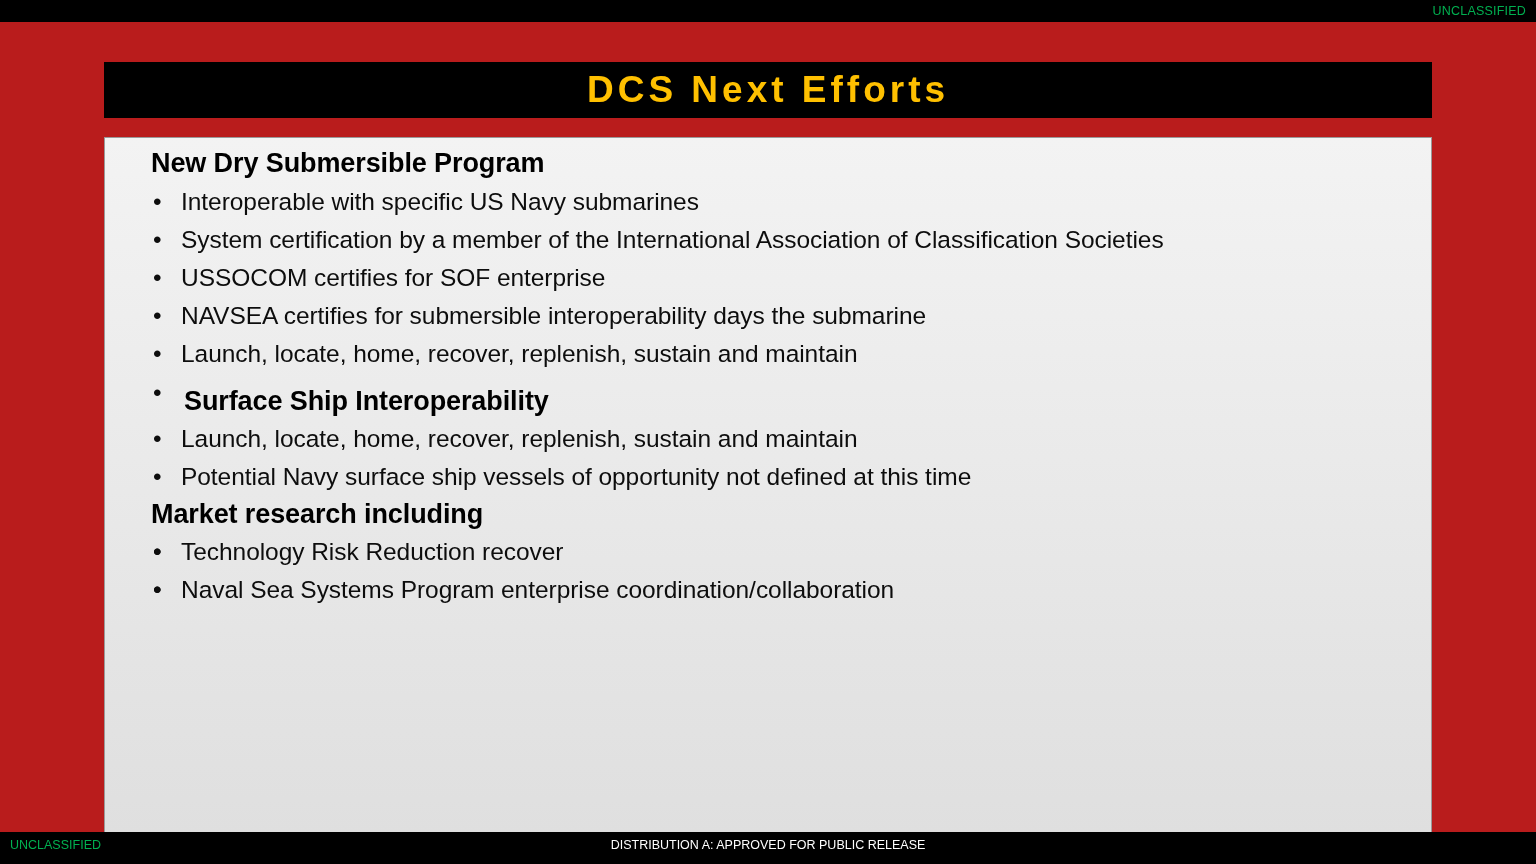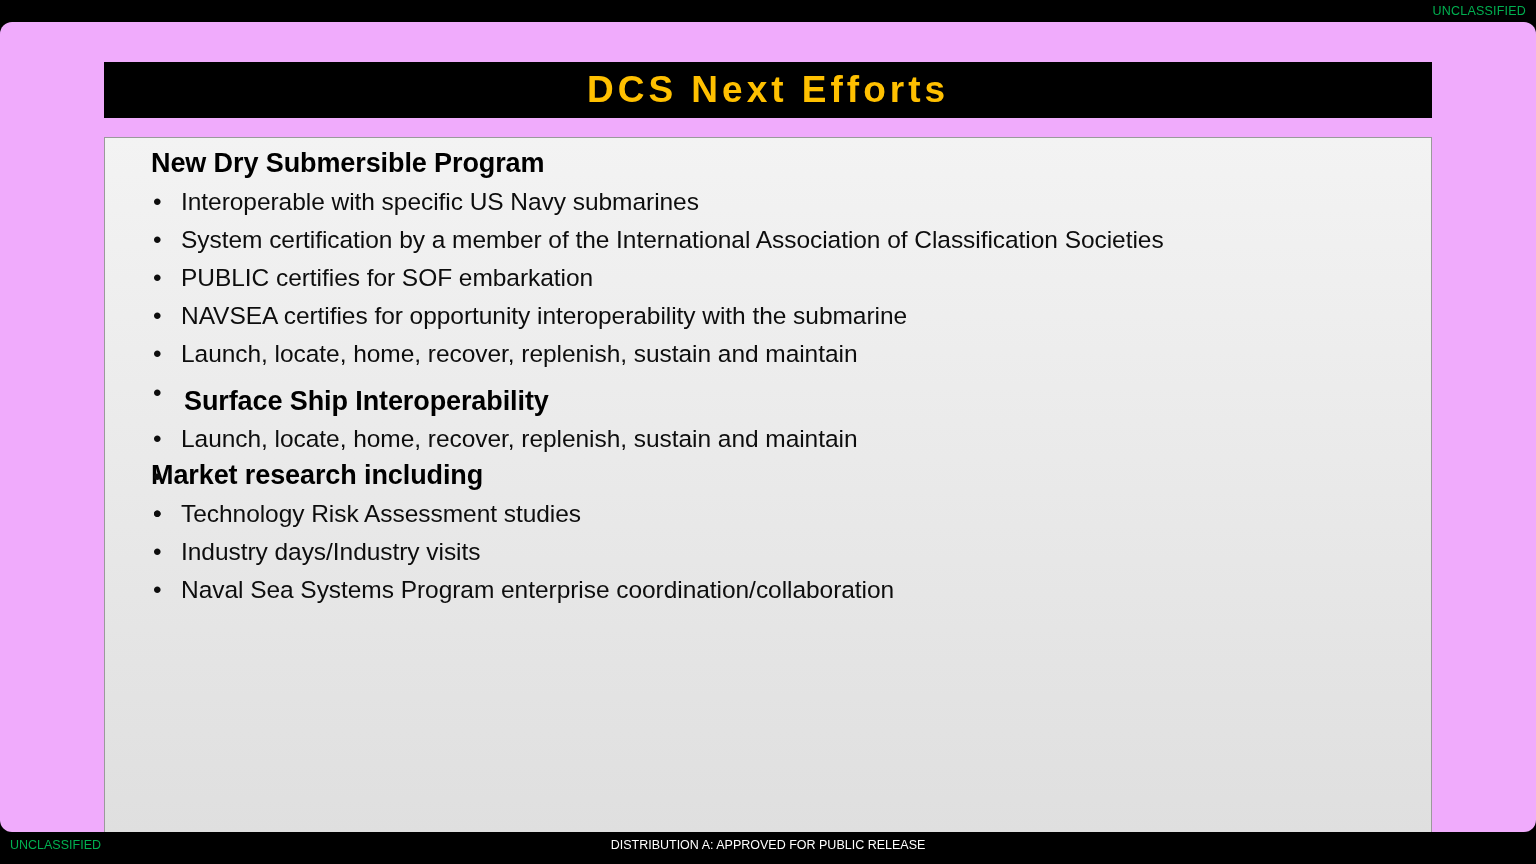--- a/index.html
+++ b/index.html
@@ -33,22 +33,21 @@
     padding-right: 10px;
     font-family: "Liberation Sans", sans-serif;
   }
 
   
   .slide {
     position: absolute;
     top: 22px; left: 0;
     width: 1536px;
     height: 810px;
-    background: #f0abfc;
-    border-radius: 12px;
+    background: #b91c1c;
   }
 
   
   .title-banner {
     position: absolute;
     left: 104px;
     top: 40px;
     width: 1328px;
     height: 56px;
     background: #000000;
@@ -150,40 +149,40 @@
   <div class="title-banner">
     <span class="title-text">DCS Next Efforts</span>
   </div>
 
   <div class="content-box">
 
     <div class="heading">New Dry Submersible Program</div>
     <ul class="bullets">
       <li><span class="dot">•</span><span>Interoperable with specific US Navy submarines</span></li>
       <li><span class="dot">•</span><span>System certification by a member of the International Association of Classification Societies</span></li>
-      <li><span class="dot">•</span><span>PUBLIC certifies for SOF embarkation</span></li>
-      <li><span class="dot">•</span><span>NAVSEA certifies for opportunity interoperability with the submarine</span></li>
+      <li><span class="dot">•</span><span>USSOCOM certifies for SOF enterprise</span></li>
+      <li><span class="dot">•</span><span>NAVSEA certifies for submersible interoperability days the submarine</span></li>
     </ul>
 
     <ul class="bullets">
       <li><span class="dot">•</span><span>Launch, locate, home, recover, replenish, sustain and maintain</span></li>
       <li><span class="dot">•</span></li>
     </ul>
 
     <div class="heading spaced">Surface Ship Interoperability</div>
     <ul class="bullets">
       <li><span class="dot">•</span><span>Launch, locate, home, recover, replenish, sustain and maintain</span></li>
-      <li><span class="dot">•</span></li>
+      <li><span class="dot">•</span><span>Potential Navy surface ship vessels of opportunity not defined at this time</span></li>
     </ul>
 
     <div class="heading">Market research including</div>
     <ul class="bullets">
       <li><span class="dot">•</span></li>
-      <li><span class="dot">•</span><span>Technology Risk Assessment studies</span></li>
-      <li><span class="dot">•</span><span>Industry days/Industry visits</span></li>
+      <li><span class="dot">•</span><span>Technology Risk Reduction recover</span></li>
+      <li><span class="dot">•</span></li>
       <li><span class="dot">•</span><span>Naval Sea Systems Program enterprise coordination/collaboration</span></li>
     </ul>
 
   </div>
 </div>
 
 <div class="bottom-bar">
   <span class="class-text">UNCLASSIFIED</span>
   <span class="dist-text">DISTRIBUTION A: APPROVED FOR PUBLIC RELEASE</span>
 </div>

